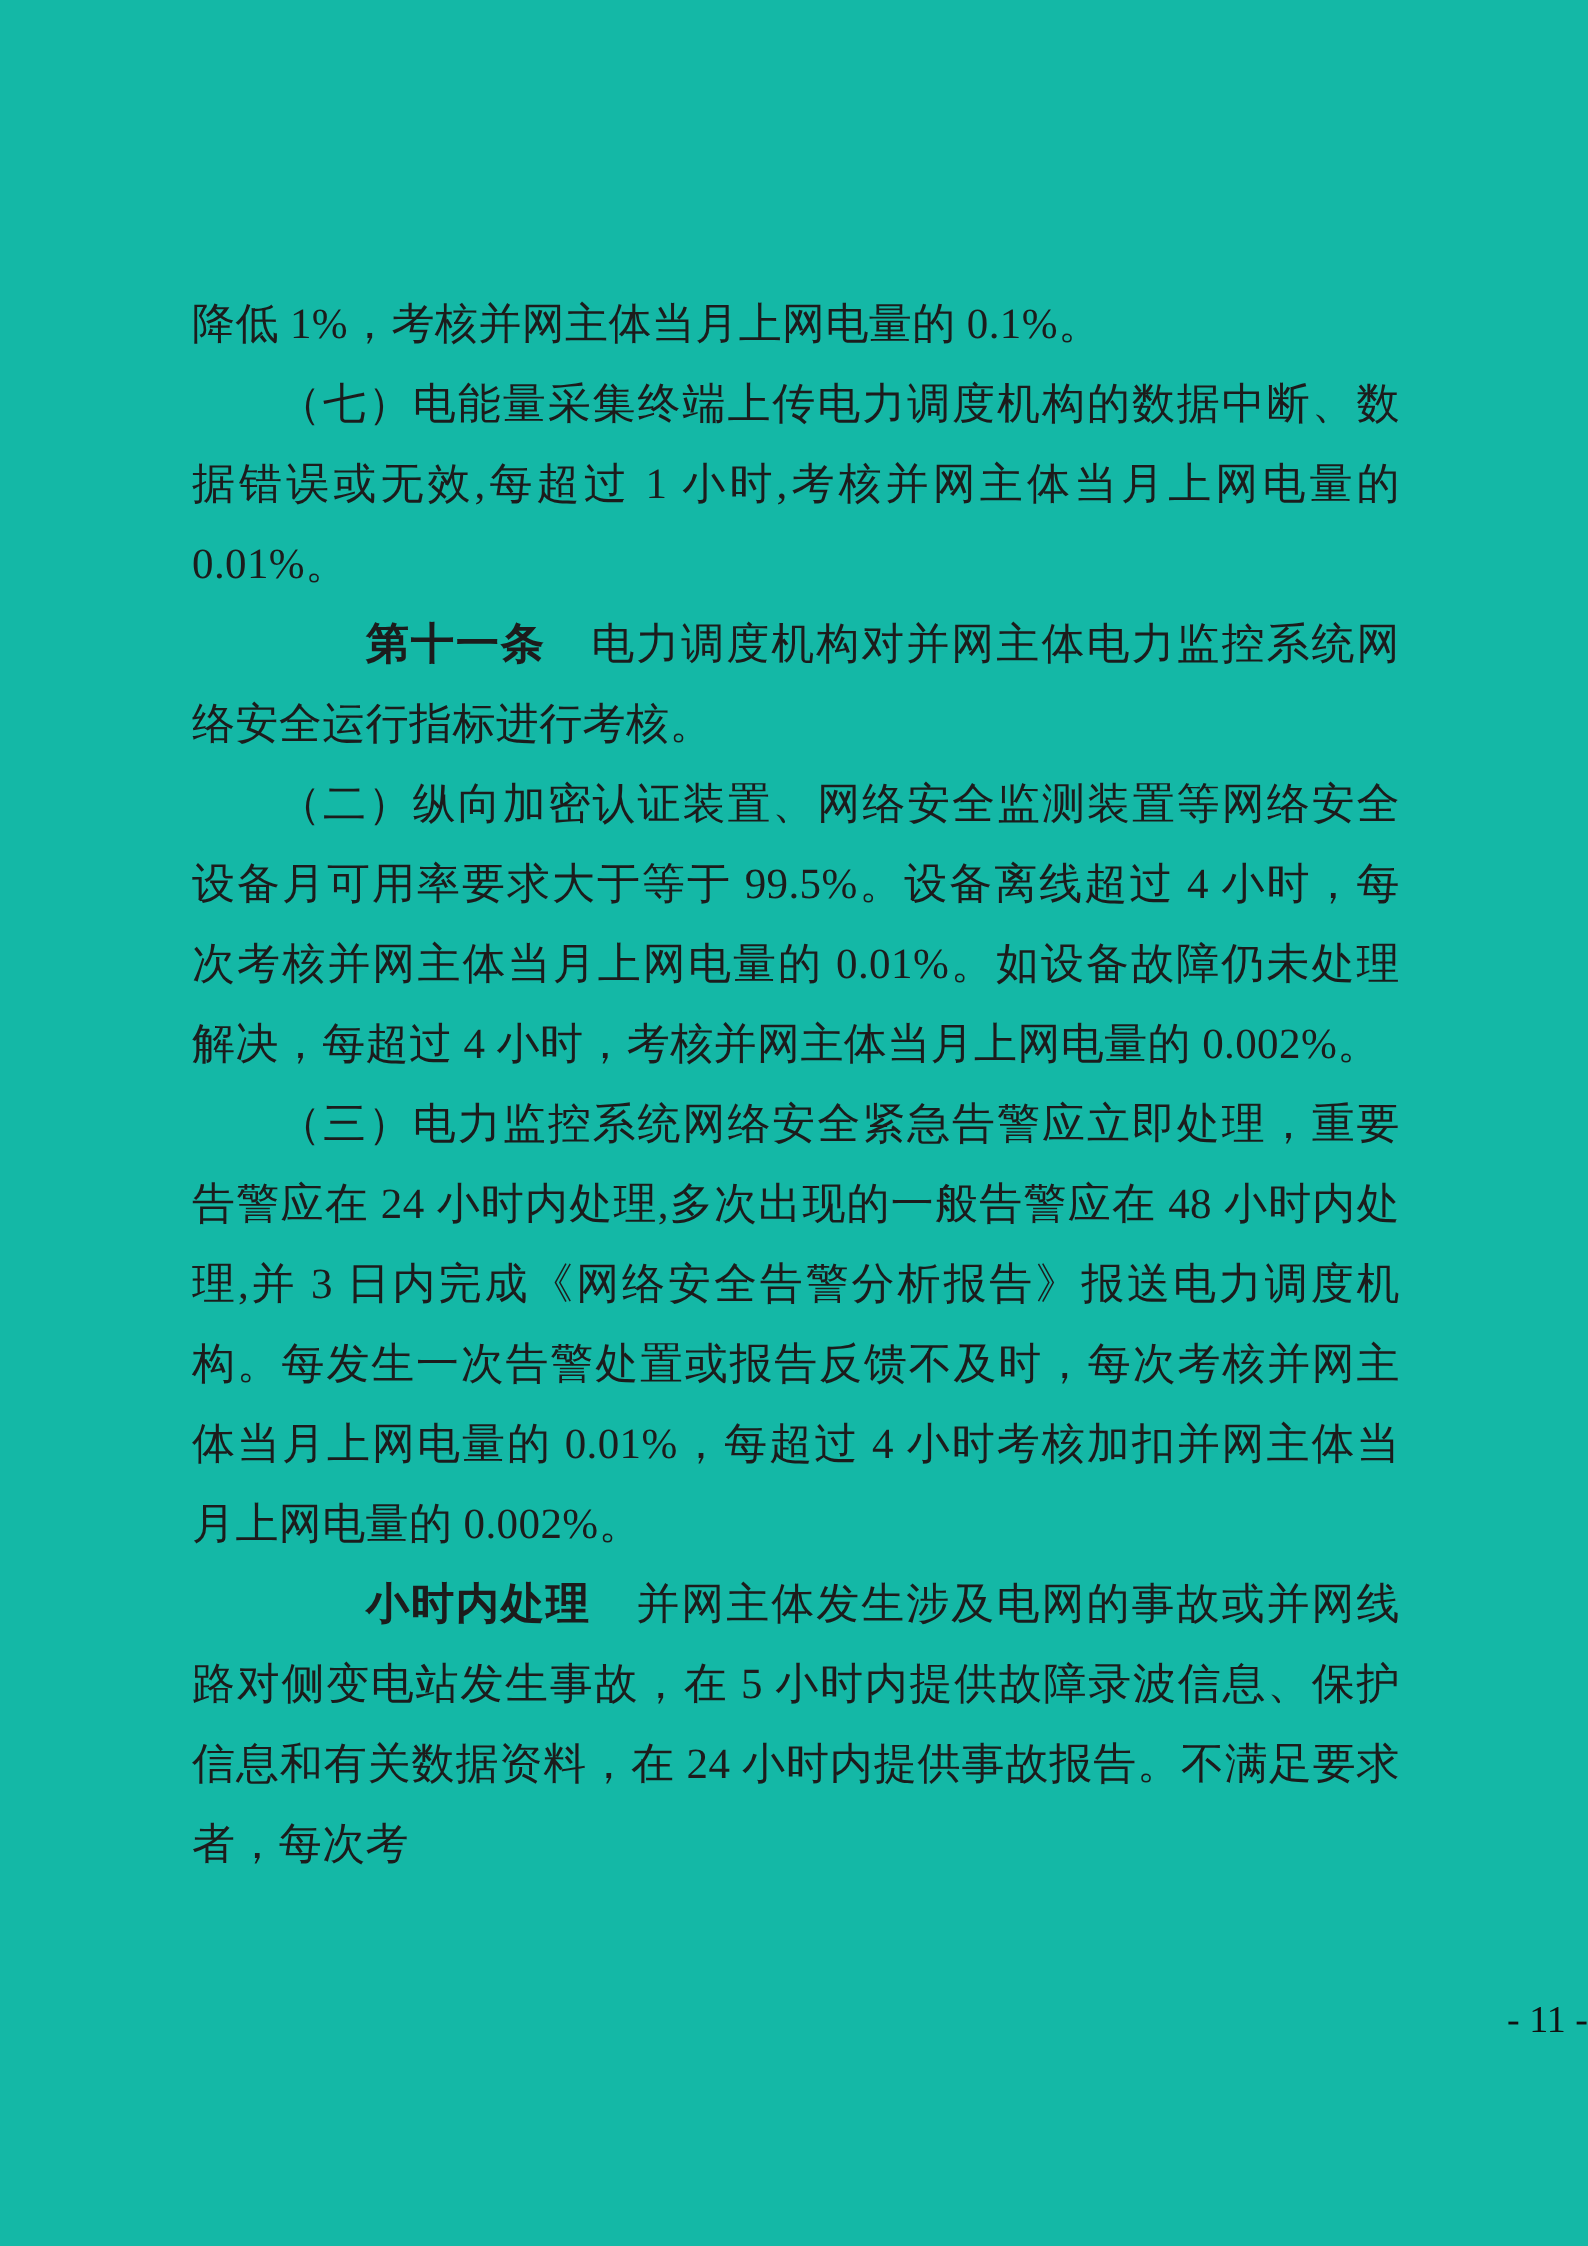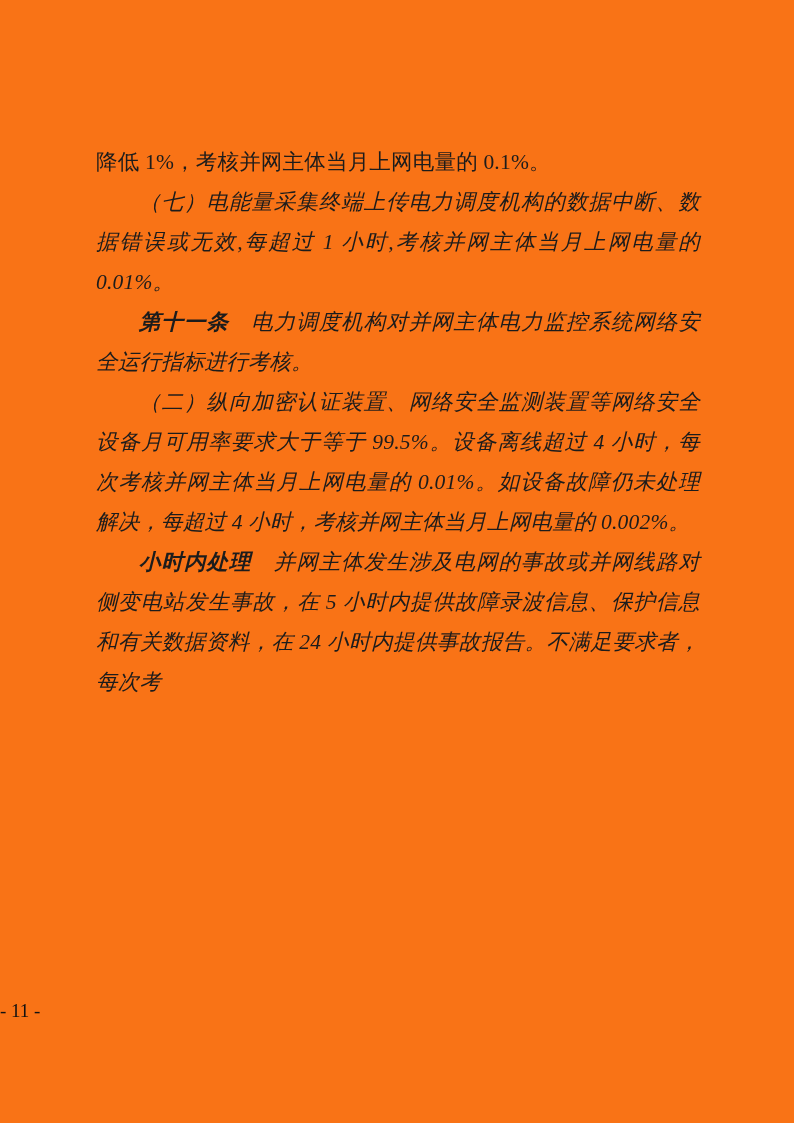--- a/index.html
+++ b/index.html
@@ -4,53 +4,53 @@
 <style>
   html, body {
     margin: 0;
     padding: 0;
     background: #ffffff;
   }
   .page {
     position: relative;
     width: 794px;
     height: 1123px;
-    background: #f97316;
+    background: #14b8a6;
     overflow: hidden;
     font-family: "Liberation Serif", "DejaVu Serif", serif;
   }
   .body-text {
     position: absolute;
     left: 96px;
     top: 142px;
     width: 604px;
     font-size: 21.5px;
     line-height: 40px;
     color: #1c1c1c;
     text-align: justify;
     letter-spacing: 0.2px;
   }
   .para {
     margin: 0;
     padding: 0;
   }
   .para.indent {
     text-indent: 2em;
-    font-style: italic;
   }
   .clause-term {
     font-weight: bold;
     font-family: "Liberation Sans", "DejaVu Sans", sans-serif;
+    margin-left: 44px;
   }
   .page-footer {
     position: absolute;
     top: 1000px;
     left: 0;
     width: 794px;
-    text-align: left;
+    text-align: right;
     font-size: 19px;
     color: #111111;
     font-family: "Liberation Serif", "DejaVu Serif", serif;
   }
 </style>
 </head>
 <body>
 
 <div class="page">
 
@@ -58,20 +58,21 @@
 
     <p class="para"><span>降低 1%，考核并网主体当月上网电量的 0.1%。</span></p>
 
     <p class="para indent"><span>（七）电能量采集终端上传电力调度机构的数据中断、数据错误或无效,每超过 1 小时,考核并网主体当月上网电量的 0.01%。</span></p>
 
     <p class="para indent"><span class="clause-term">第十一条</span><span>　电力调度机构对并网主体电力监控系统网络安全运行指标进行考核。</span></p>
 
 
     <p class="para indent"><span>（二）纵向加密认证装置、网络安全监测装置等网络安全设备月可用率要求大于等于 99.5%。设备离线超过 4 小时，每次考核并网主体当月上网电量的 0.01%。如设备故障仍未处理解决，每超过 4 小时，考核并网主体当月上网电量的 0.002%。</span></p>
 
+    <p class="para indent"><span>（三）电力监控系统网络安全紧急告警应立即处理，重要告警应在 24 小时内处理,多次出现的一般告警应在 48 小时内处理,并 3 日内完成《网络安全告警分析报告》报送电力调度机构。每发生一次告警处置或报告反馈不及时，每次考核并网主体当月上网电量的 0.01%，每超过 4 小时考核加扣并网主体当月上网电量的 0.002%。</span></p>
 
     <p class="para indent"><span class="clause-term">小时内处理</span><span>　并网主体发生涉及电网的事故或并网线路对侧变电站发生事故，在 5 小时内提供故障录波信息、保护信息和有关数据资料，在 24 小时内提供事故报告。不满足要求者，每次考</span></p>
 
   </div>
 
   <div class="page-footer">- 11 -</div>
 
 </div>
 
 </body></html>

